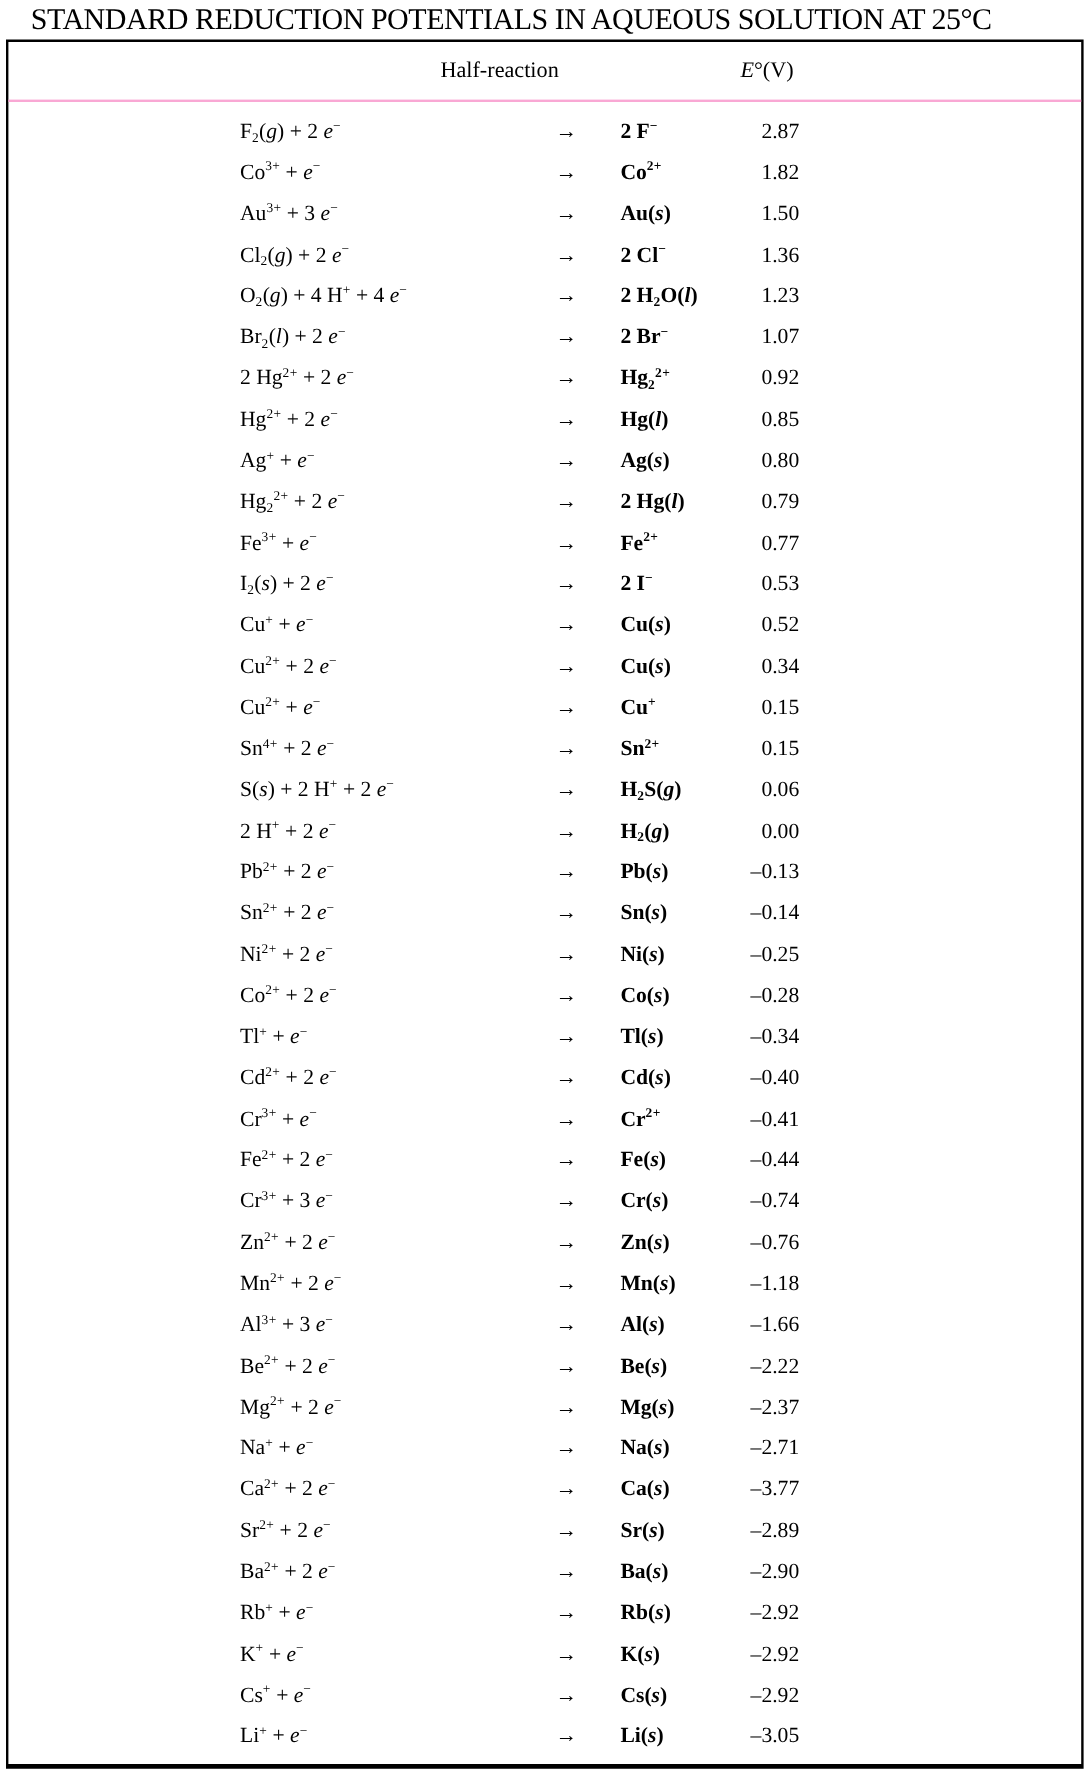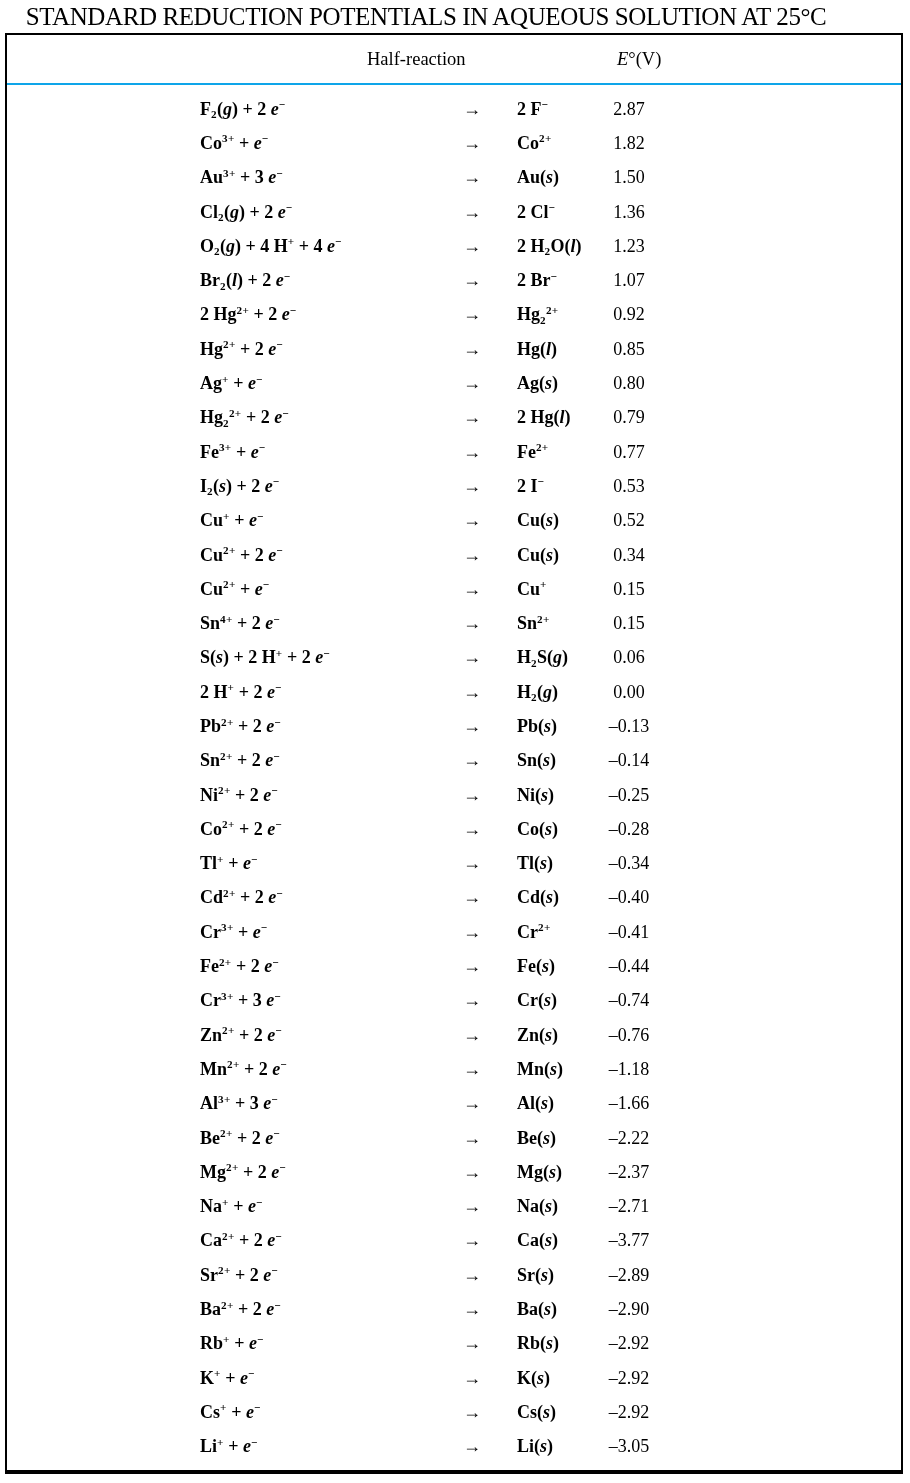--- a/index.html
+++ b/index.html
@@ -32,21 +32,21 @@
     top: 33px;
     width: 898px;
     height: 1441px;
     box-sizing: border-box;
     border: 2px solid #000000;
     border-bottom-width: 4px;
   }
   .thead {
     position: relative;
     height: 48px;
-    border-bottom: 2px solid #0ea5e9;
+    border-bottom: 2px solid #f9a8d4;
     font-size: 18.5px;
   }
   .th-half {
     position: absolute;
     left: 360px;
     top: 14px;
   }
   .th-e {
     position: absolute;
     left: 610px;
@@ -56,24 +56,24 @@
     padding-top: 7px;
   }
   .trow {
     display: grid;
     grid-template-columns: 193px 250px 44px 98px 74px 1fr;
     height: 34.3px;
     align-items: center;
     font-size: 18px;
     white-space: nowrap;
   }
-  .c-react { grid-column: 2; font-weight: bold; }
+  .c-react { grid-column: 2; }
   .c-arrow { grid-column: 3; text-align: center; }
   .c-prod  { grid-column: 4; padding-left: 23px; font-weight: bold; }
-  .c-val   { grid-column: 5; text-align: center; }
+  .c-val   { grid-column: 5; text-align: right; }
   sup, sub {
     font-size: 0.62em;
     line-height: 0;
     position: relative;
     vertical-align: baseline;
     letter-spacing: 0.3px;
   }
   sup { top: -0.58em; }
   sub { top: 0.32em; }
   i { font-style: italic; }

